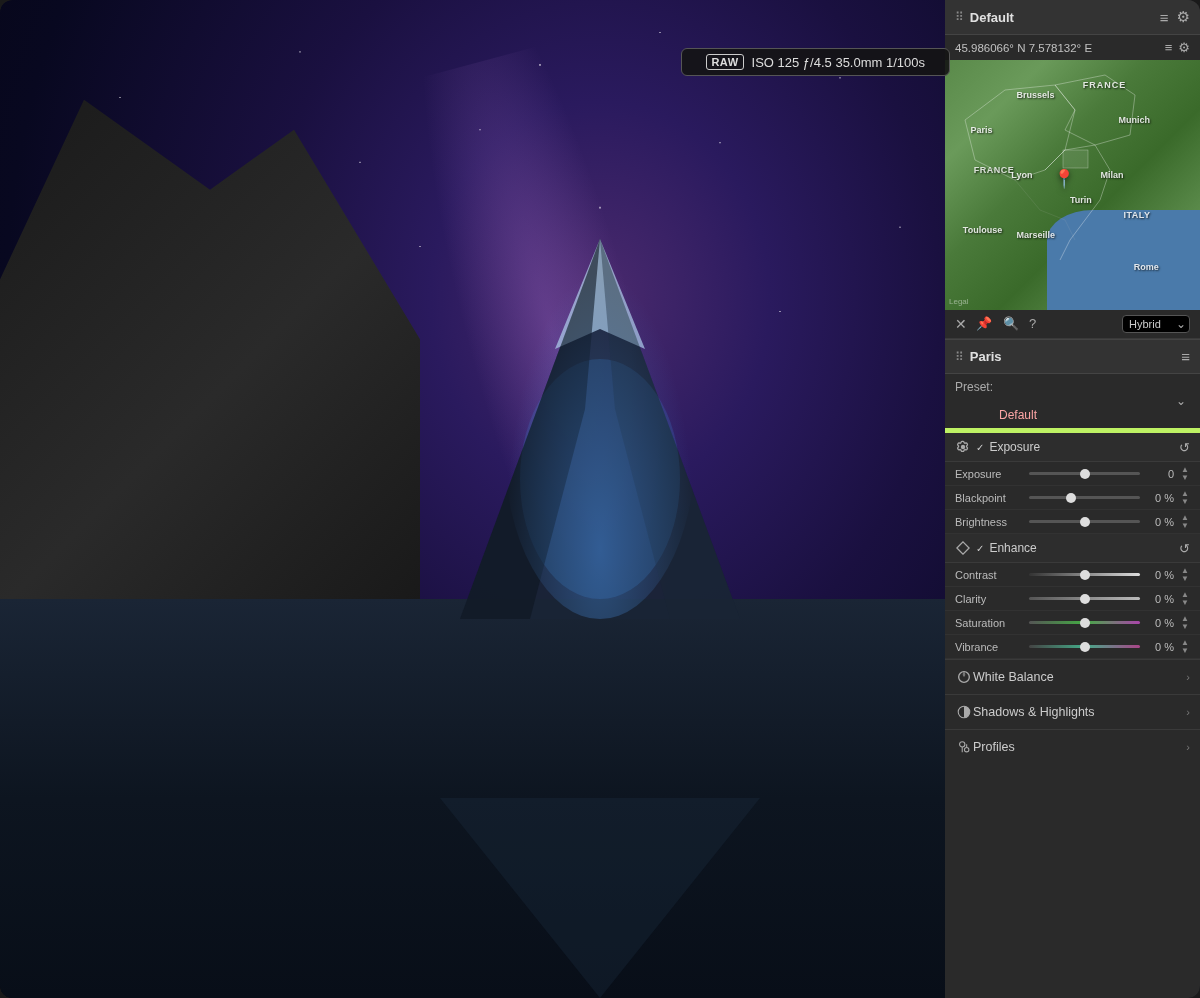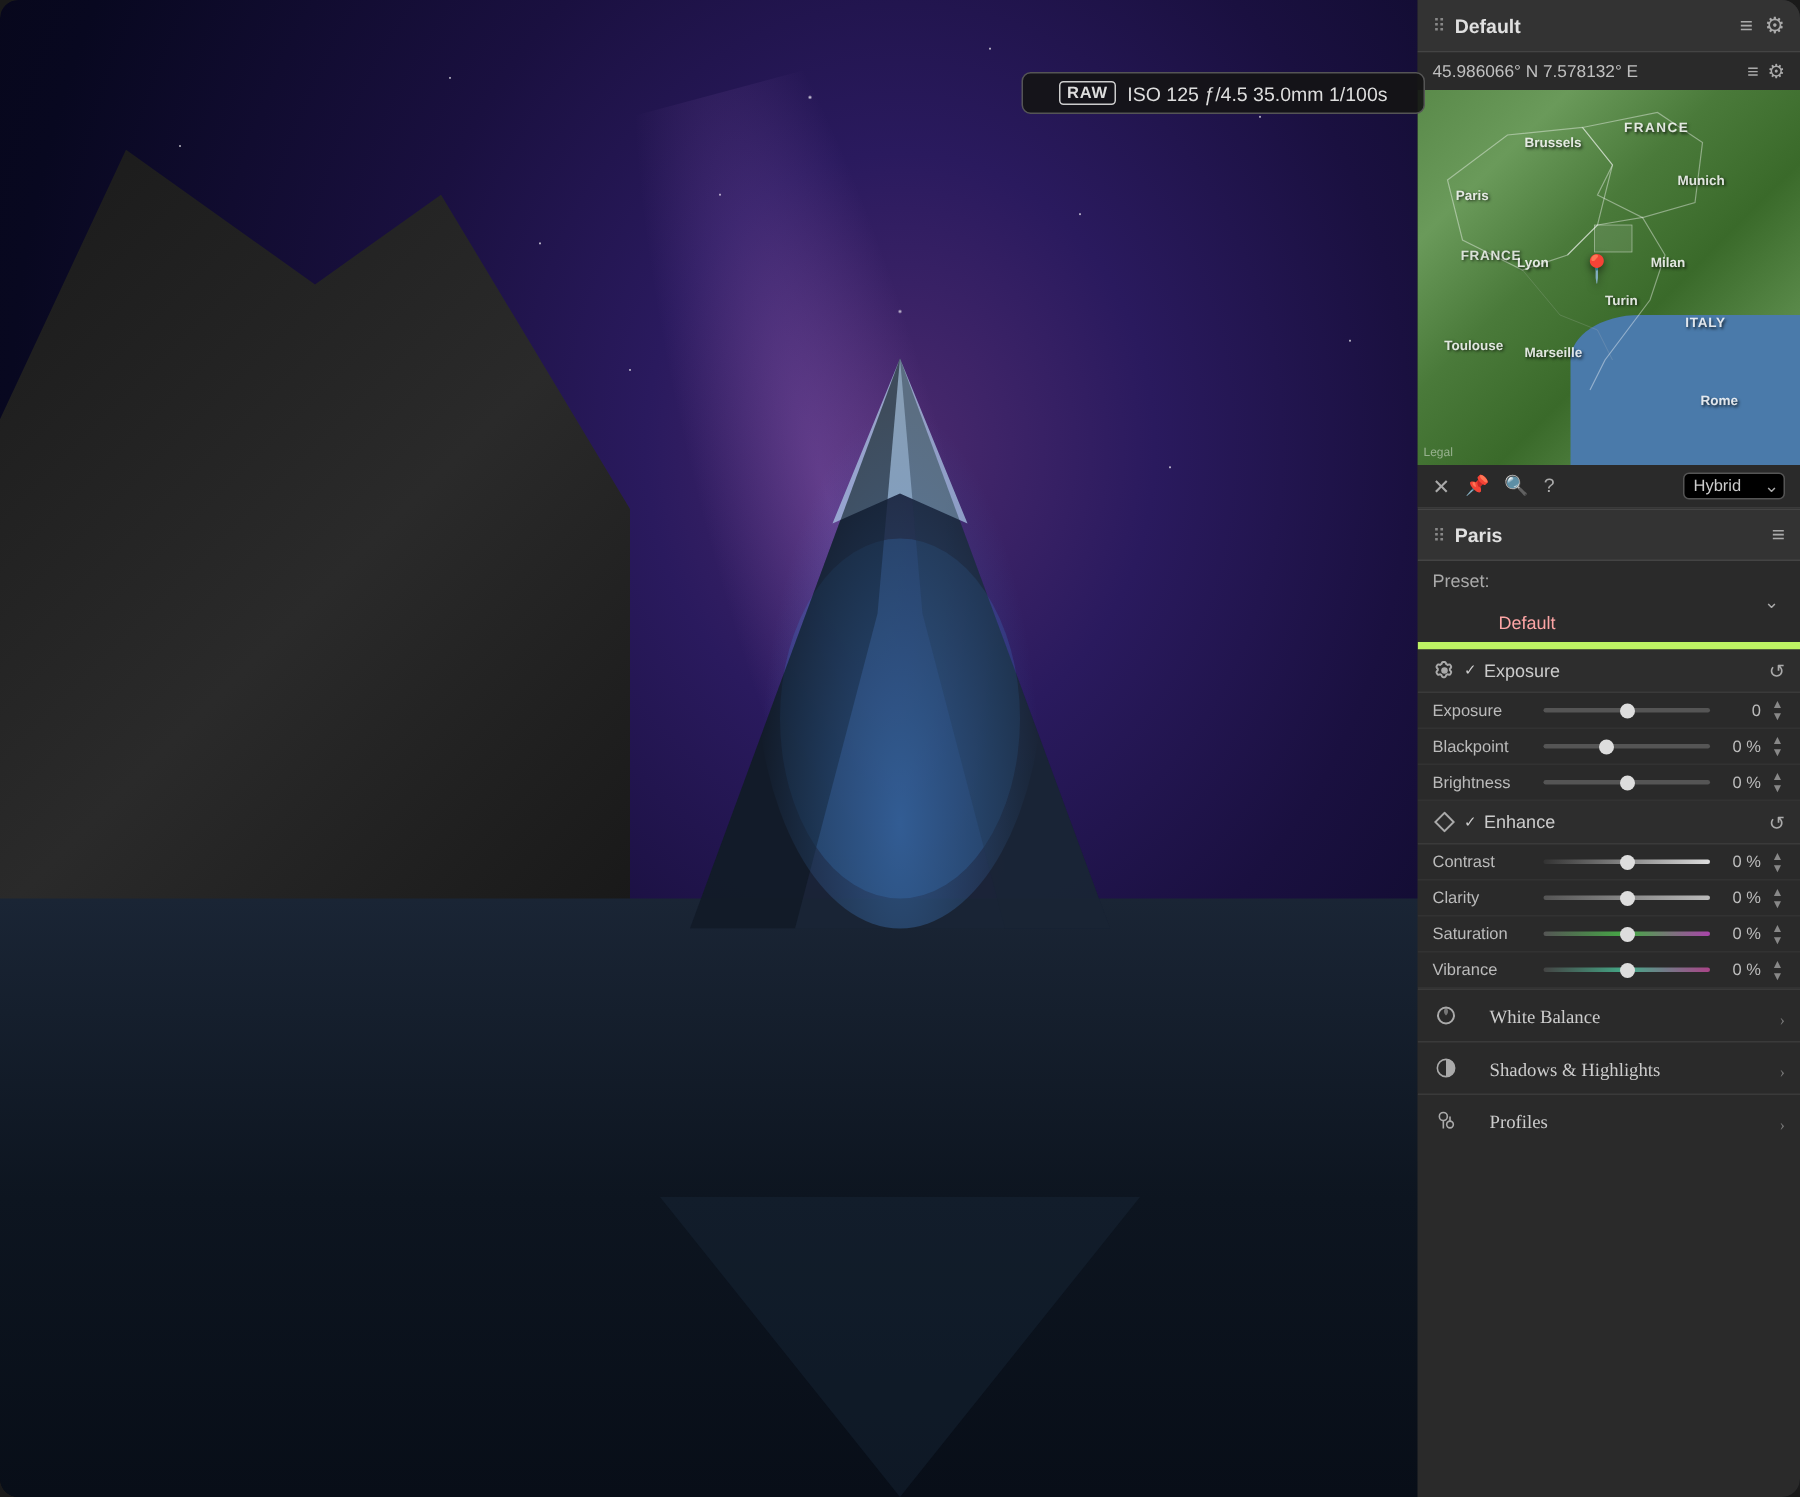--- a/index.html
+++ b/index.html
@@ -459,27 +459,26 @@
     }
 
     
     .vibrance-track {
       background: linear-gradient(to right, #444, #44aa88, #aa4488) !important;
     }
 
     
     .collapsed-section {
       display: flex;
-      align-items: flex-end;
+      align-items: center;
       padding: 8px 10px;
       background: #2a2a2a;
       border-top: 1px solid #3a3a3a;
       cursor: pointer;
-      gap: 20px;
-      font-family: Liberation Serif, serif;
+      gap: 0;
     }
 
     .collapsed-section-icon {
       width: 18px;
       height: 18px;
       display: flex;
       align-items: center;
       justify-content: center;
       flex-shrink: 0;
     }

